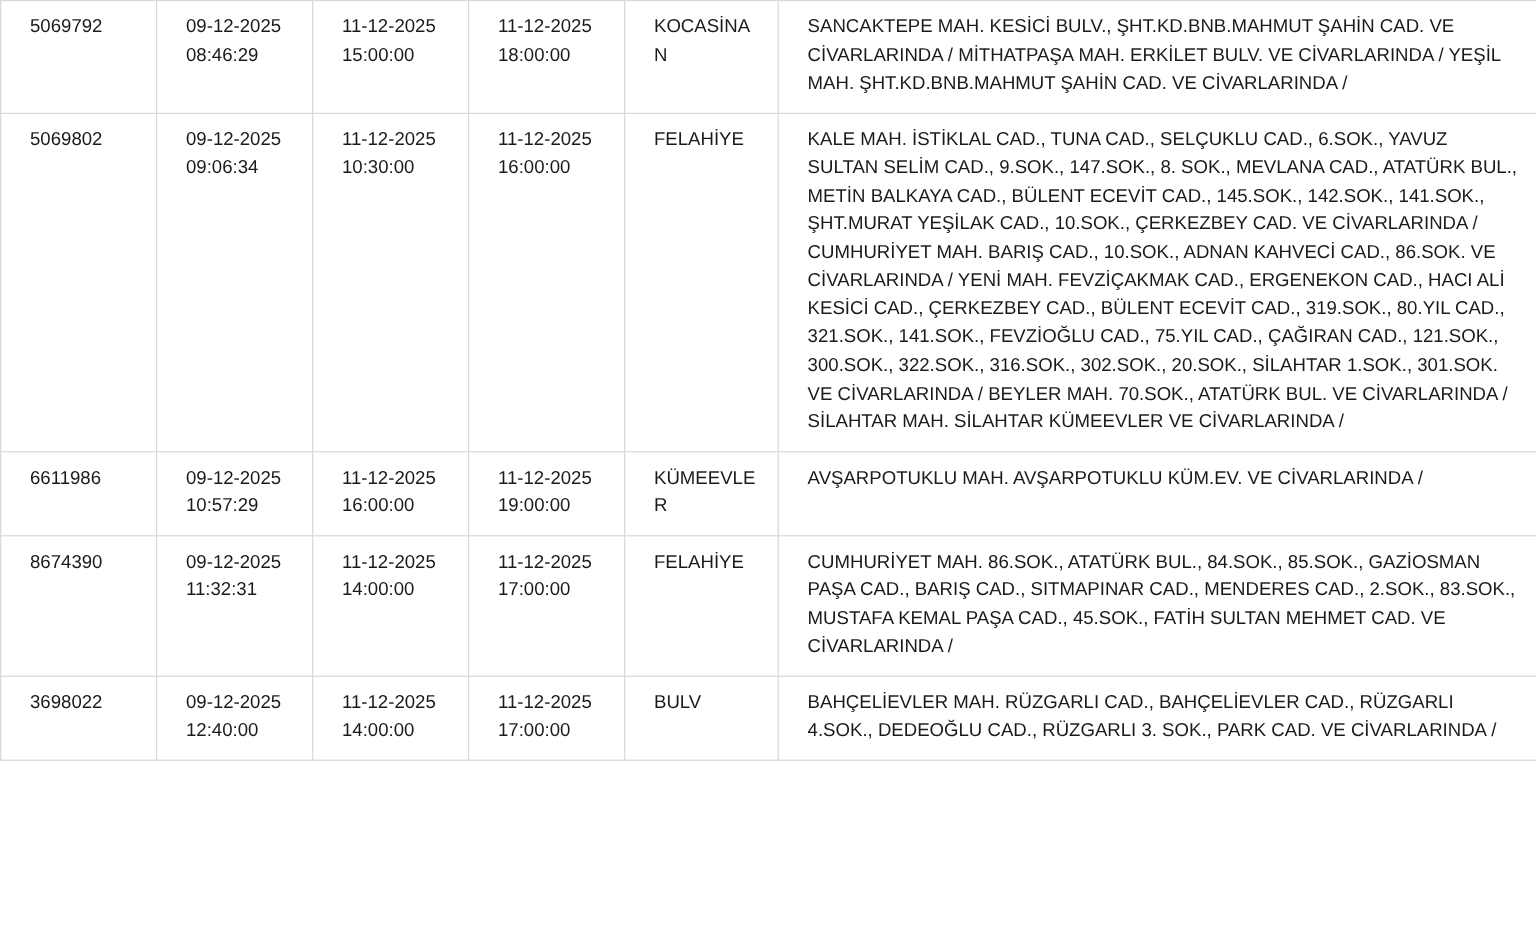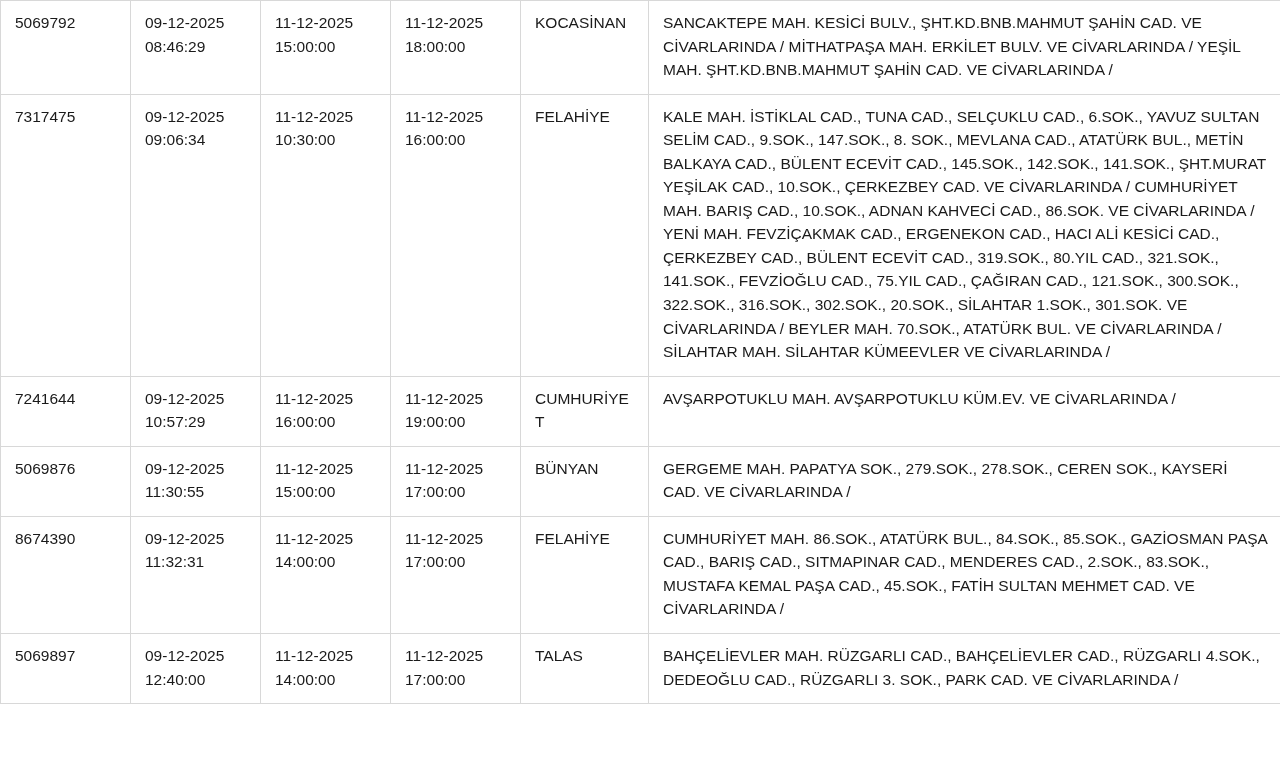--- a/index.html
+++ b/index.html
@@ -16,21 +16,21 @@
   }
   .outage-table {
     width: 1280px;
     border-collapse: collapse;
     table-layout: fixed;
     font-size: 15.5px;
     line-height: 1.52;
   }
   .outage-table td {
     border: 1px solid #d8d8d8;
-    padding: 10px 12px 12px 14px;
+    padding: 10px 12px 12px 24px;
     vertical-align: top;
     background: #ffffff;
     word-wrap: break-word;
     overflow-wrap: break-word;
   }
   
   col.c-id      { width: 130px; }
   col.c-start   { width: 130px; }
   col.c-from    { width: 130px; }
   col.c-to      { width: 130px; }
@@ -74,68 +74,57 @@
       <td class="cell-date">09-12-2025
 08:46:29</td>
       <td class="cell-date">11-12-2025
 15:00:00</td>
       <td class="cell-date">11-12-2025
 18:00:00</td>
       <td class="cell-district">KOCASİNAN</td>
       <td class="cell-desc">SANCAKTEPE MAH. KESİCİ BULV., ŞHT.KD.BNB.MAHMUT ŞAHİN CAD. VE CİVARLARINDA / MİTHATPAŞA MAH. ERKİLET BULV. VE CİVARLARINDA / YEŞİL MAH. ŞHT.KD.BNB.MAHMUT ŞAHİN CAD. VE CİVARLARINDA /</td>
     </tr>
     <tr>
-      <td class="cell-id">7317475</td>
+      <td class="cell-id">5069802</td>
       <td class="cell-date">09-12-2025
 09:06:34</td>
       <td class="cell-date">11-12-2025
 10:30:00</td>
       <td class="cell-date">11-12-2025
 16:00:00</td>
       <td class="cell-district">FELAHİYE</td>
       <td class="cell-desc">KALE MAH. İSTİKLAL CAD., TUNA CAD., SELÇUKLU CAD., 6.SOK., YAVUZ SULTAN SELİM CAD., 9.SOK., 147.SOK., 8. SOK., MEVLANA CAD., ATATÜRK BUL., METİN BALKAYA CAD., BÜLENT ECEVİT CAD., 145.SOK., 142.SOK., 141.SOK., ŞHT.MURAT YEŞİLAK CAD., 10.SOK., ÇERKEZBEY CAD. VE CİVARLARINDA / CUMHURİYET MAH. BARIŞ CAD., 10.SOK., ADNAN KAHVECİ CAD., 86.SOK. VE CİVARLARINDA / YENİ MAH. FEVZİÇAKMAK CAD., ERGENEKON CAD., HACI ALİ KESİCİ CAD., ÇERKEZBEY CAD., BÜLENT ECEVİT CAD., 319.SOK., 80.YIL CAD., 321.SOK., 141.SOK., FEVZİOĞLU CAD., 75.YIL CAD., ÇAĞIRAN CAD., 121.SOK., 300.SOK., 322.SOK., 316.SOK., 302.SOK., 20.SOK., SİLAHTAR 1.SOK., 301.SOK. VE CİVARLARINDA / BEYLER MAH. 70.SOK., ATATÜRK BUL. VE CİVARLARINDA / SİLAHTAR MAH. SİLAHTAR KÜMEEVLER VE CİVARLARINDA /</td>
     </tr>
     <tr>
-      <td class="cell-id">7241644</td>
+      <td class="cell-id">6611986</td>
       <td class="cell-date">09-12-2025
 10:57:29</td>
       <td class="cell-date">11-12-2025
 16:00:00</td>
       <td class="cell-date">11-12-2025
 19:00:00</td>
-      <td class="cell-district">CUMHURİYET</td>
+      <td class="cell-district">KÜMEEVLER</td>
       <td class="cell-desc">AVŞARPOTUKLU MAH. AVŞARPOTUKLU KÜM.EV. VE CİVARLARINDA /</td>
-    </tr>
-    <tr>
-      <td class="cell-id">5069876</td>
-      <td class="cell-date">09-12-2025
-11:30:55</td>
-      <td class="cell-date">11-12-2025
-15:00:00</td>
-      <td class="cell-date">11-12-2025
-17:00:00</td>
-      <td class="cell-district">BÜNYAN</td>
-      <td class="cell-desc">GERGEME MAH. PAPATYA SOK., 279.SOK., 278.SOK., CEREN SOK., KAYSERİ CAD. VE CİVARLARINDA /</td>
     </tr>
     <tr>
       <td class="cell-id">8674390</td>
       <td class="cell-date">09-12-2025
 11:32:31</td>
       <td class="cell-date">11-12-2025
 14:00:00</td>
       <td class="cell-date">11-12-2025
 17:00:00</td>
       <td class="cell-district">FELAHİYE</td>
       <td class="cell-desc">CUMHURİYET MAH. 86.SOK., ATATÜRK BUL., 84.SOK., 85.SOK., GAZİOSMAN PAŞA CAD., BARIŞ CAD., SITMAPINAR CAD., MENDERES CAD., 2.SOK., 83.SOK., MUSTAFA KEMAL PAŞA CAD., 45.SOK., FATİH SULTAN MEHMET CAD. VE CİVARLARINDA /</td>
     </tr>
     <tr>
-      <td class="cell-id">5069897</td>
+      <td class="cell-id">3698022</td>
       <td class="cell-date">09-12-2025
 12:40:00</td>
       <td class="cell-date">11-12-2025
 14:00:00</td>
       <td class="cell-date">11-12-2025
 17:00:00</td>
-      <td class="cell-district">TALAS</td>
+      <td class="cell-district">BULV</td>
       <td class="cell-desc">BAHÇELİEVLER MAH. RÜZGARLI CAD., BAHÇELİEVLER CAD., RÜZGARLI 4.SOK., DEDEOĞLU CAD., RÜZGARLI 3. SOK., PARK CAD. VE CİVARLARINDA /</td>
     </tr>
   </tbody>
 </table>
 
 </body></html>

